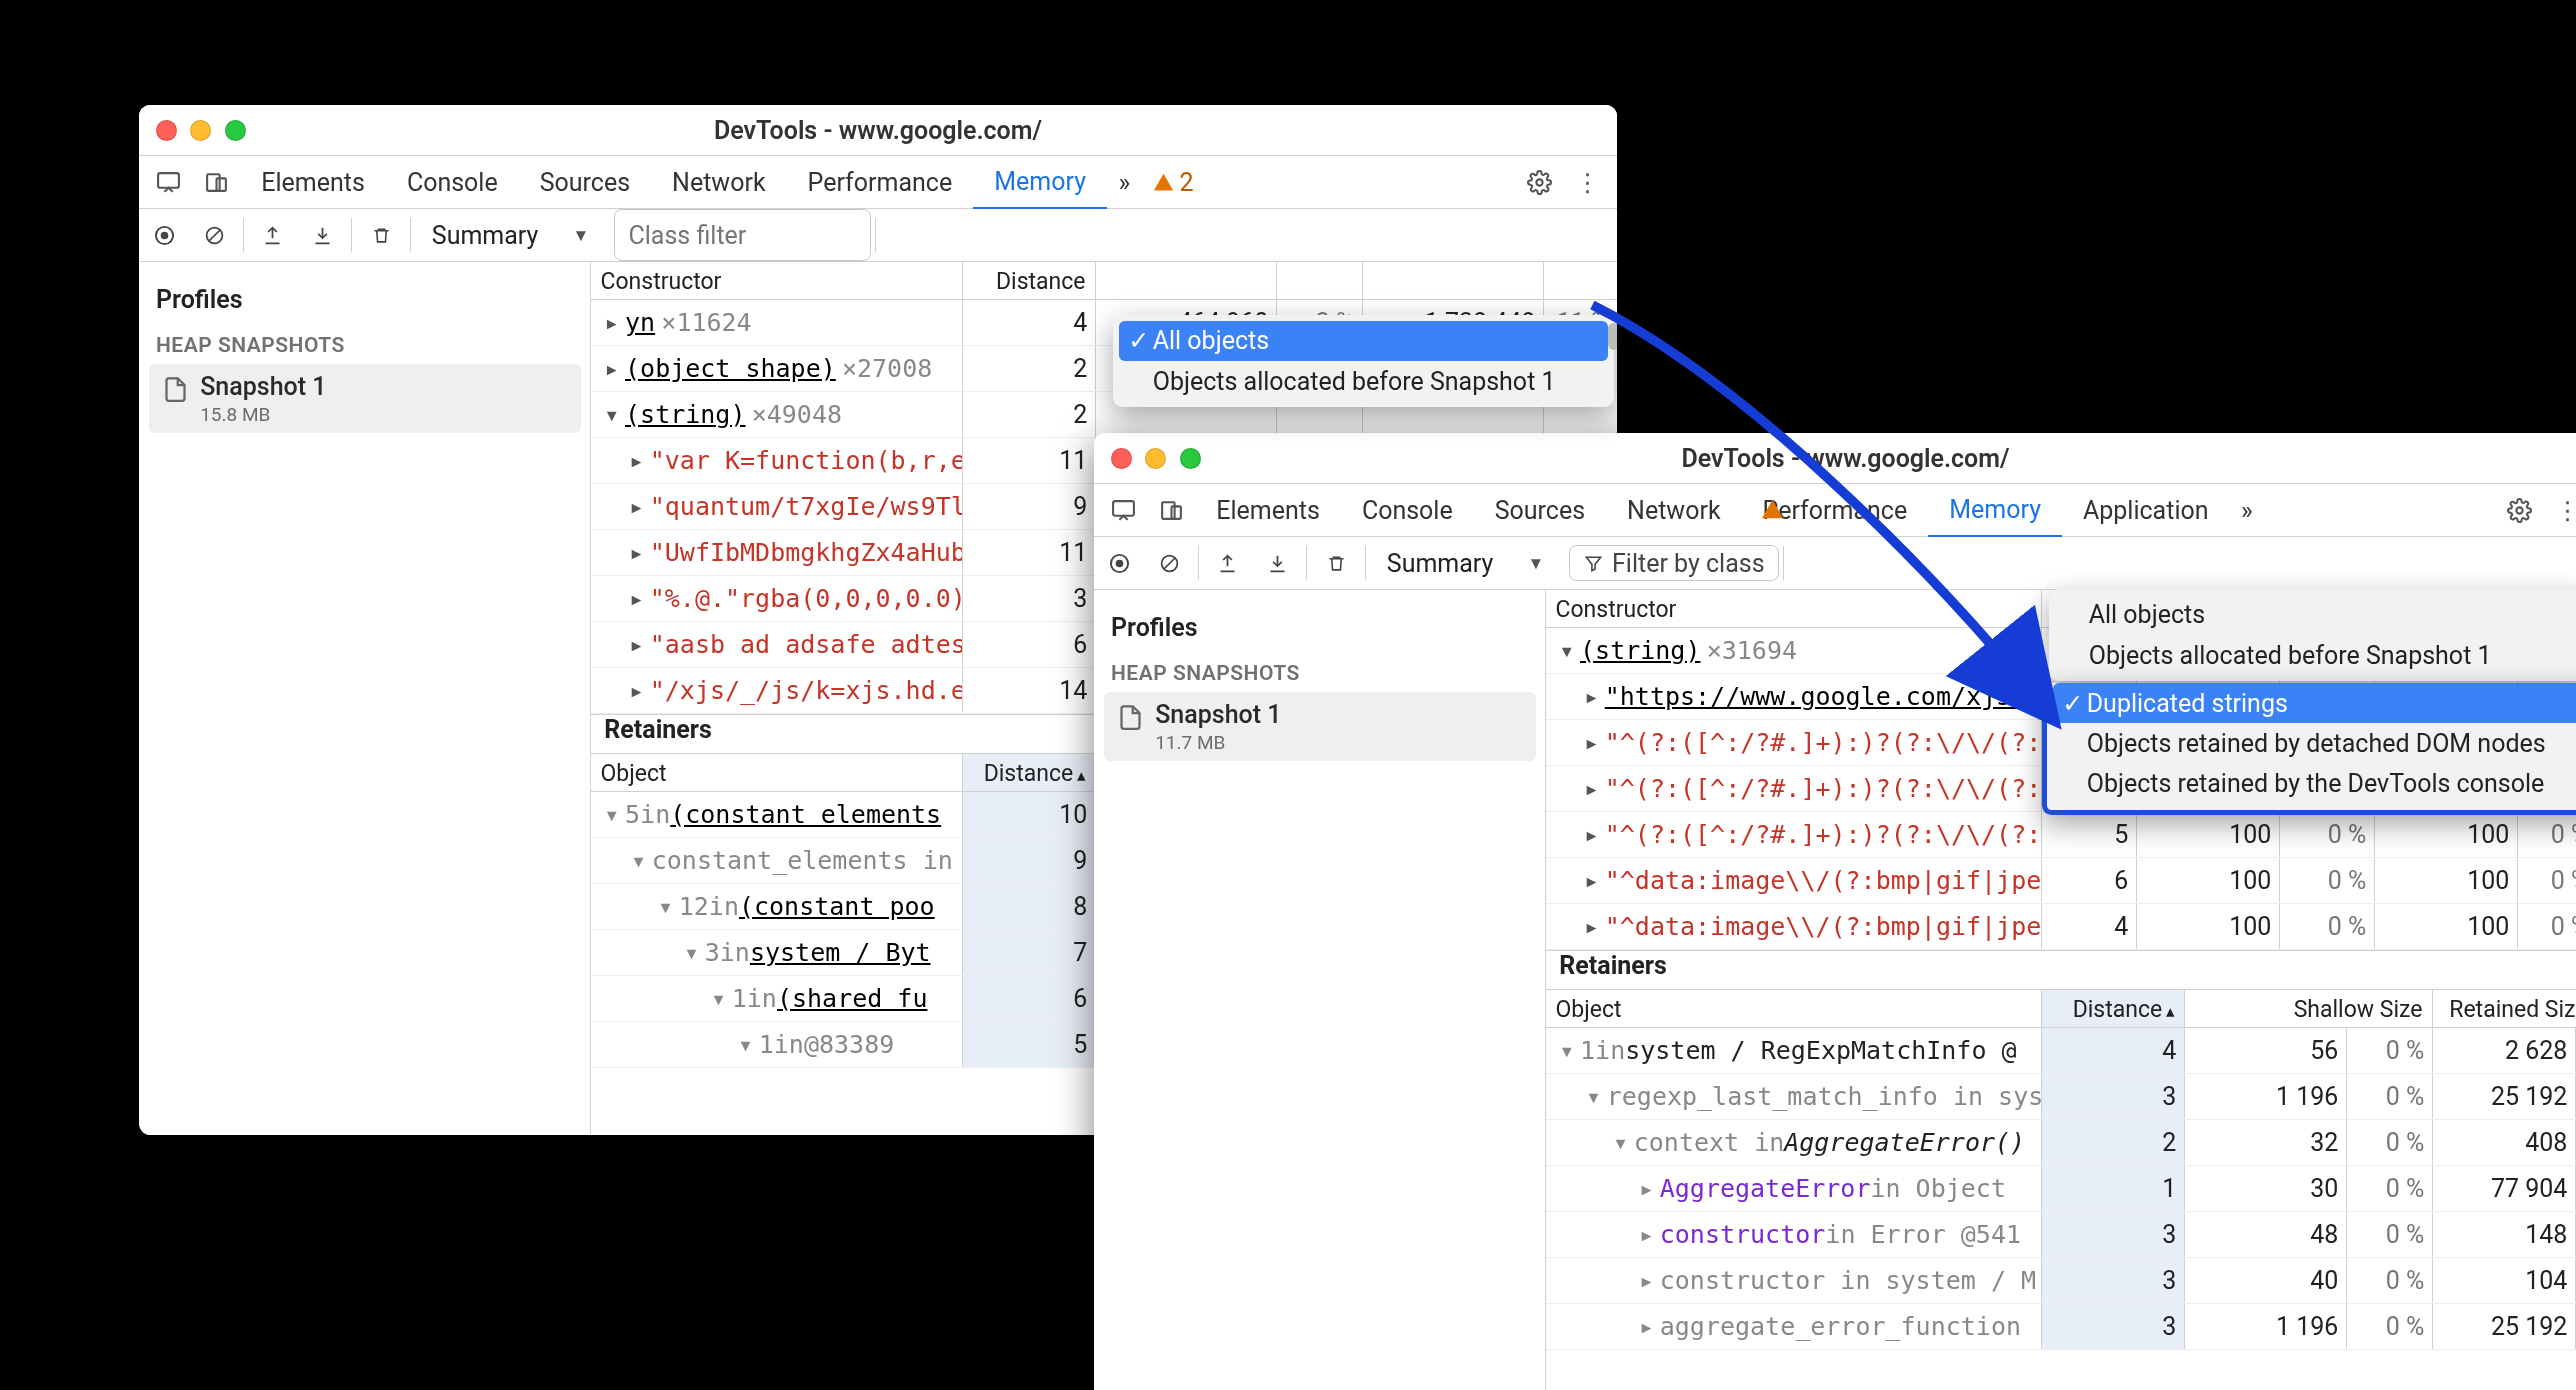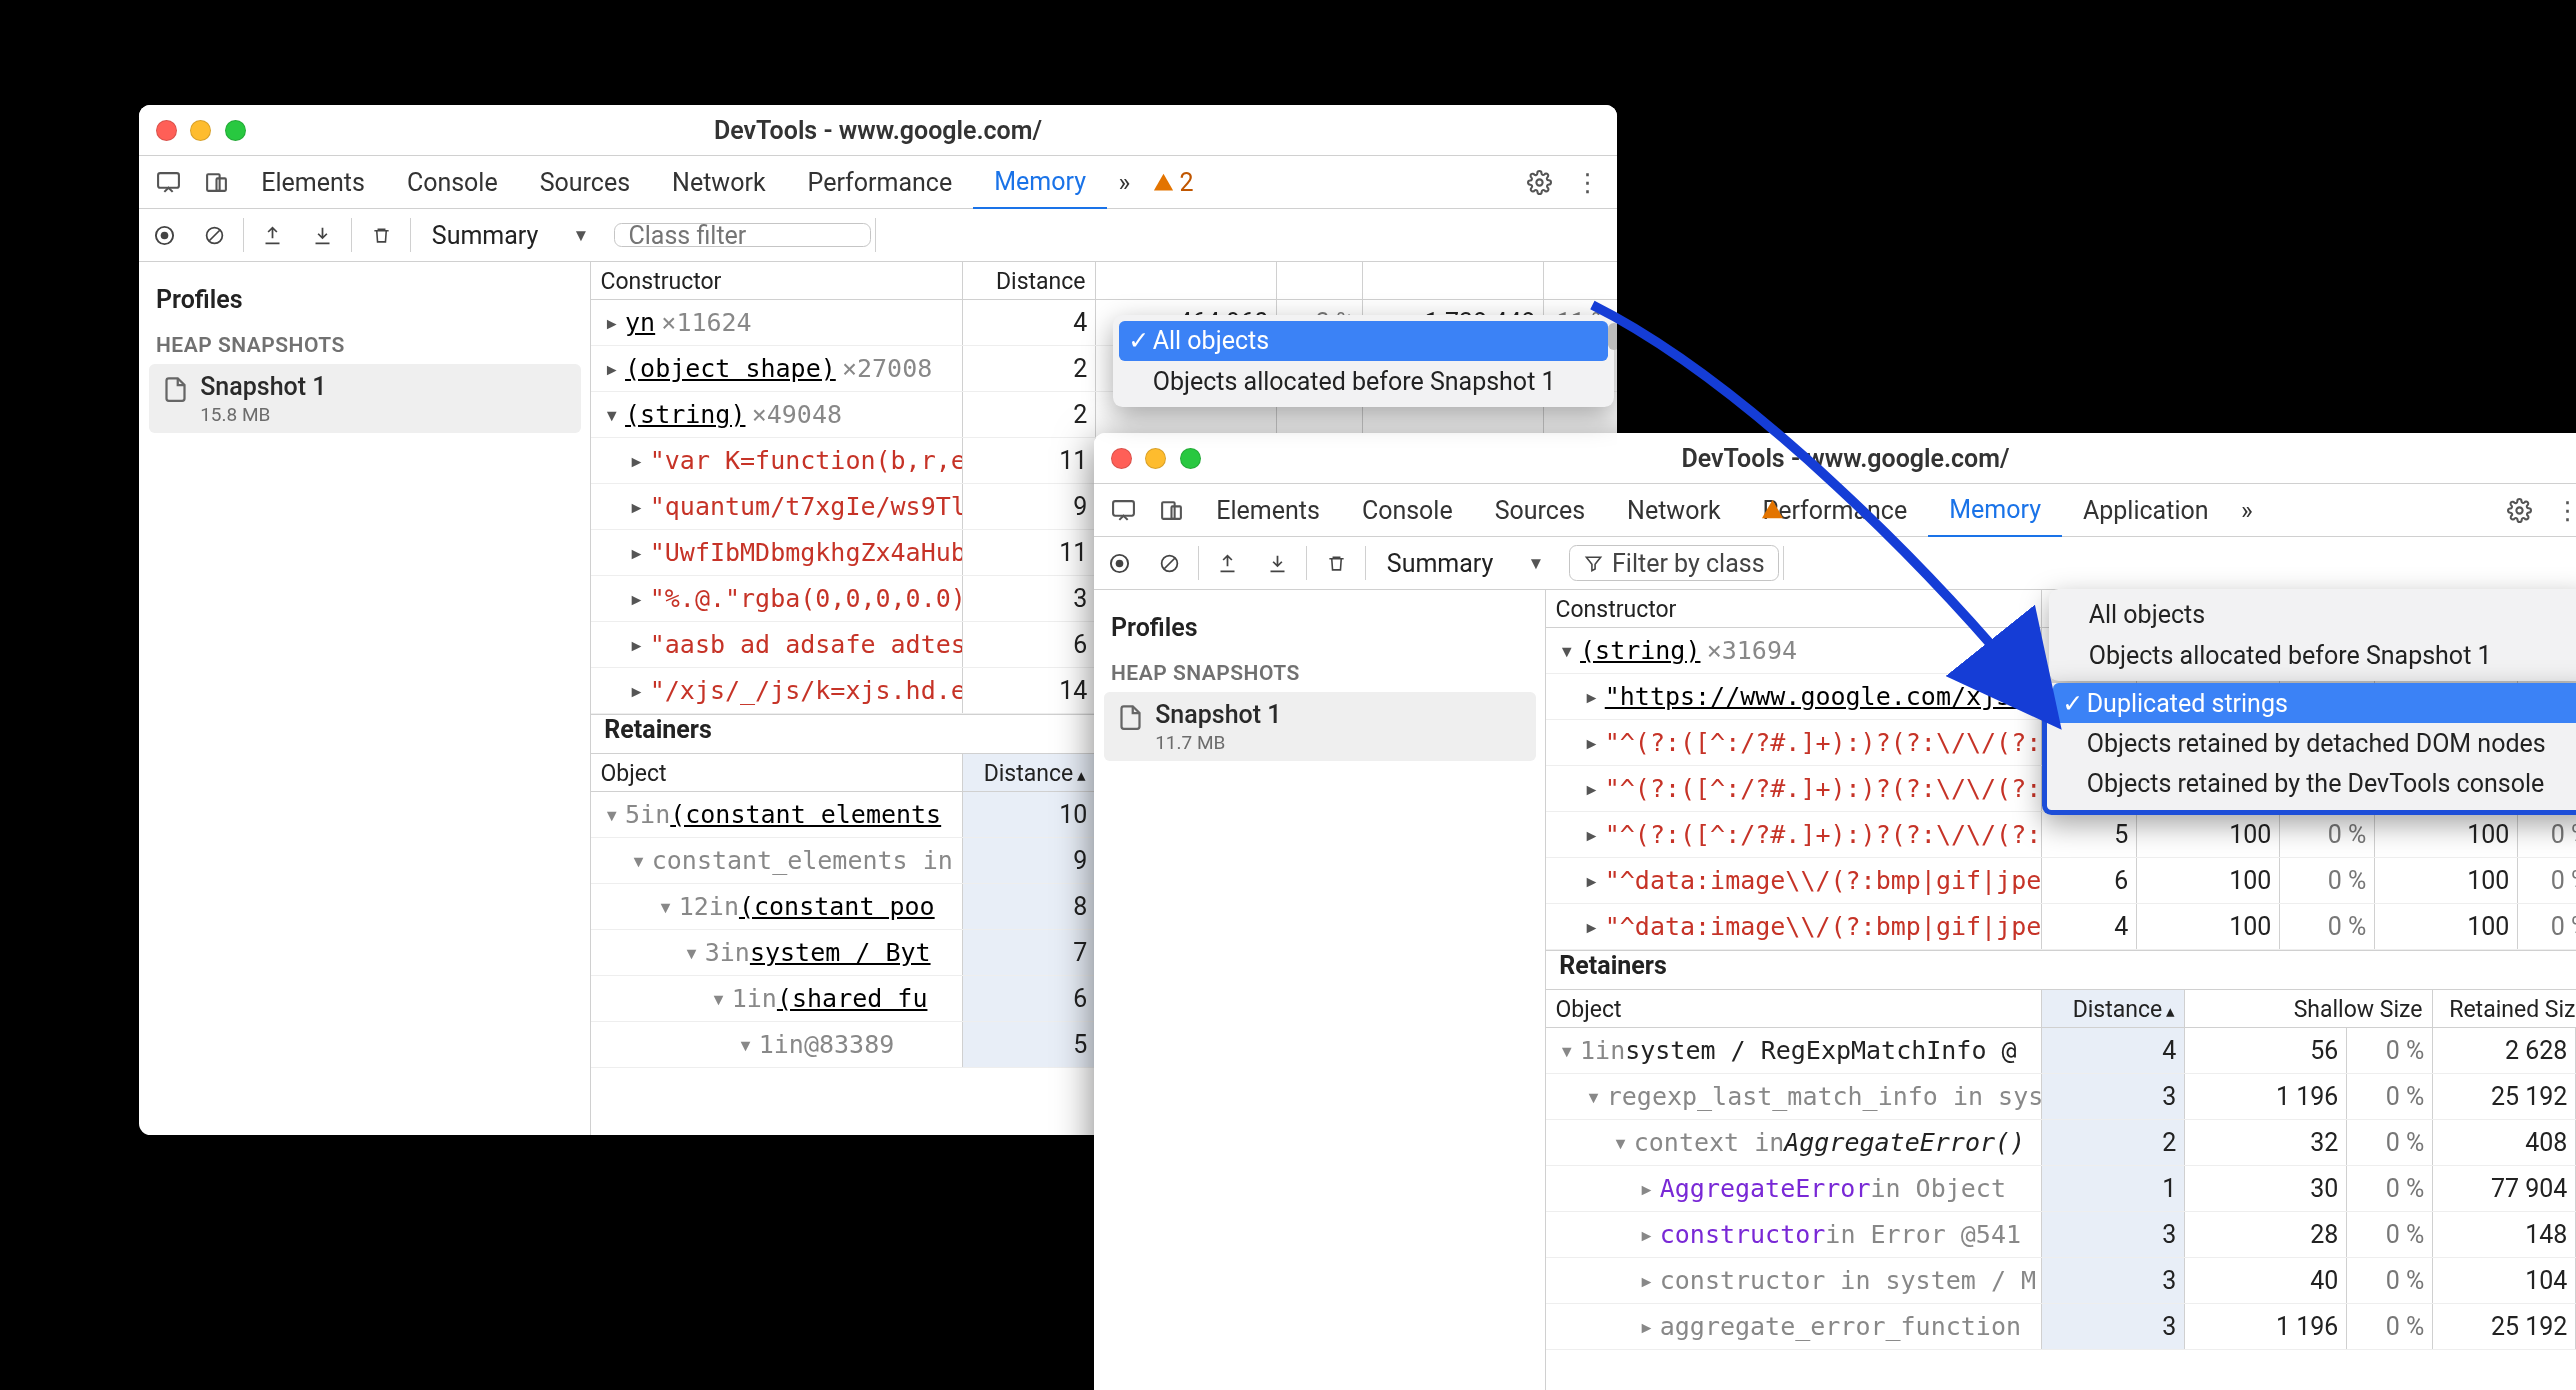--- a/index.html
+++ b/index.html
@@ -35,21 +35,21 @@
   .tabs span.tab { padding:0 21px; height:53px; display:flex; align-items:center; cursor:default; }
   .tabs span.tab.active { color:var(--blue); border-bottom:2.9px solid var(--blue); }
   .tabs .spacer { flex:1; }
 
   
   .toolbar { display:flex; align-items:center; height:53px; border-bottom:1px solid var(--border); }
   .toolbar .tbtn { width:50px; height:53px; display:flex; align-items:center; justify-content:center; }
   .toolbar .sep { width:1px; height:34px; background:var(--border); margin:0 3.8px; }
   .toolbar .summary { display:flex; align-items:center; padding:0 25px 0 17px; font-size:25px; }
   .toolbar .caret { margin-left:34px; font-size:17px; color:#555; }
-  .toolbar input.filter { height:24px; font-size:25px; border:1px solid #c5c5c5; border-radius:7.6px; padding:0 13.3px; color:#666; }
+  .toolbar input.filter { height:52px; font-size:25px; border:1px solid #c5c5c5; border-radius:7.6px; padding:0 13.3px; color:#666; }
   .toolbar .fbtn { display:flex; align-items:center; gap:9.5px; border:1px solid #c5c5c5; border-radius:7.6px; height:36px; padding:0 13.3px; font-size:25px; color:#444; }
 
   
   .body { display:flex; height:calc(100% - 51px - 53px - 53px); }
   .sidebar { width:452px; border-right:1px solid var(--border); padding-top:11.4px; }
   .sidebar .lbl { font-size:25px; font-weight:600; padding:11.4px 17px; }
   .sidebar .sublbl { font-size:21px; color:#717171; font-weight:600; letter-spacing:0.5px; padding:7.6px 17px 3.8px; }
   .sidebar .snap { display:flex; gap:11.4px; align-items:flex-start; padding:7.6px 13.3px; margin:3.8px 9.5px; background:#efefef; border-radius:5.7px; }
   .sidebar .snap .st { font-size:25px; font-weight:500; color:#2a2a2a; }
   .sidebar .snap .ss { font-size:19px; color:#6c6c6c; margin-top:1.9px; }
@@ -684,21 +684,21 @@
               <span class="pct">1 %</span>
             </div>
           </div>
           <div class="row">
             <div style="width: 496px; padding-left: 93px;">
               <span class="mono" style="color:#888;margin-right:5.7px;">▸</span>
               <span class="mono" style="color:var(--purple);">constructor</span>
               <span class="mono dim"> in Error @541</span>
             </div>
             <div class="num" style="width: 143px; background: var(--sortbg);">3</div>
-            <div class="num" style="width: 162px;">28</div>
+            <div class="num" style="width: 162px;">48</div>
             <div class="num" style="width: 86px;">
               <span class="pct">0 %</span>
             </div>
             <div class="num" style="width: 143px;">148</div>
             <div class="num" style="flex: 1 1 0%;">
               <span class="pct">0 %</span>
             </div>
           </div>
           <div class="row">
             <div style="width: 496px; padding-left: 93px;">

